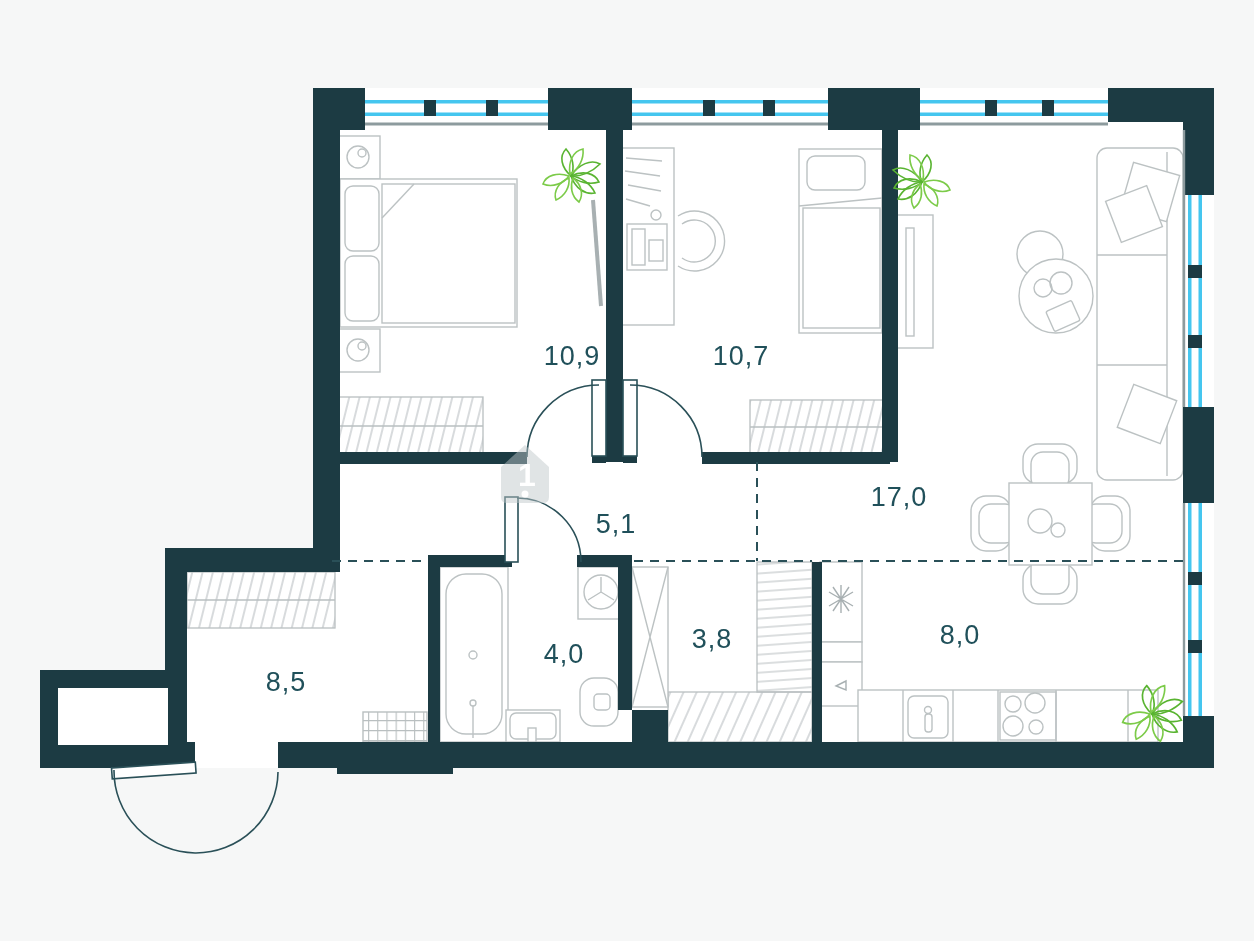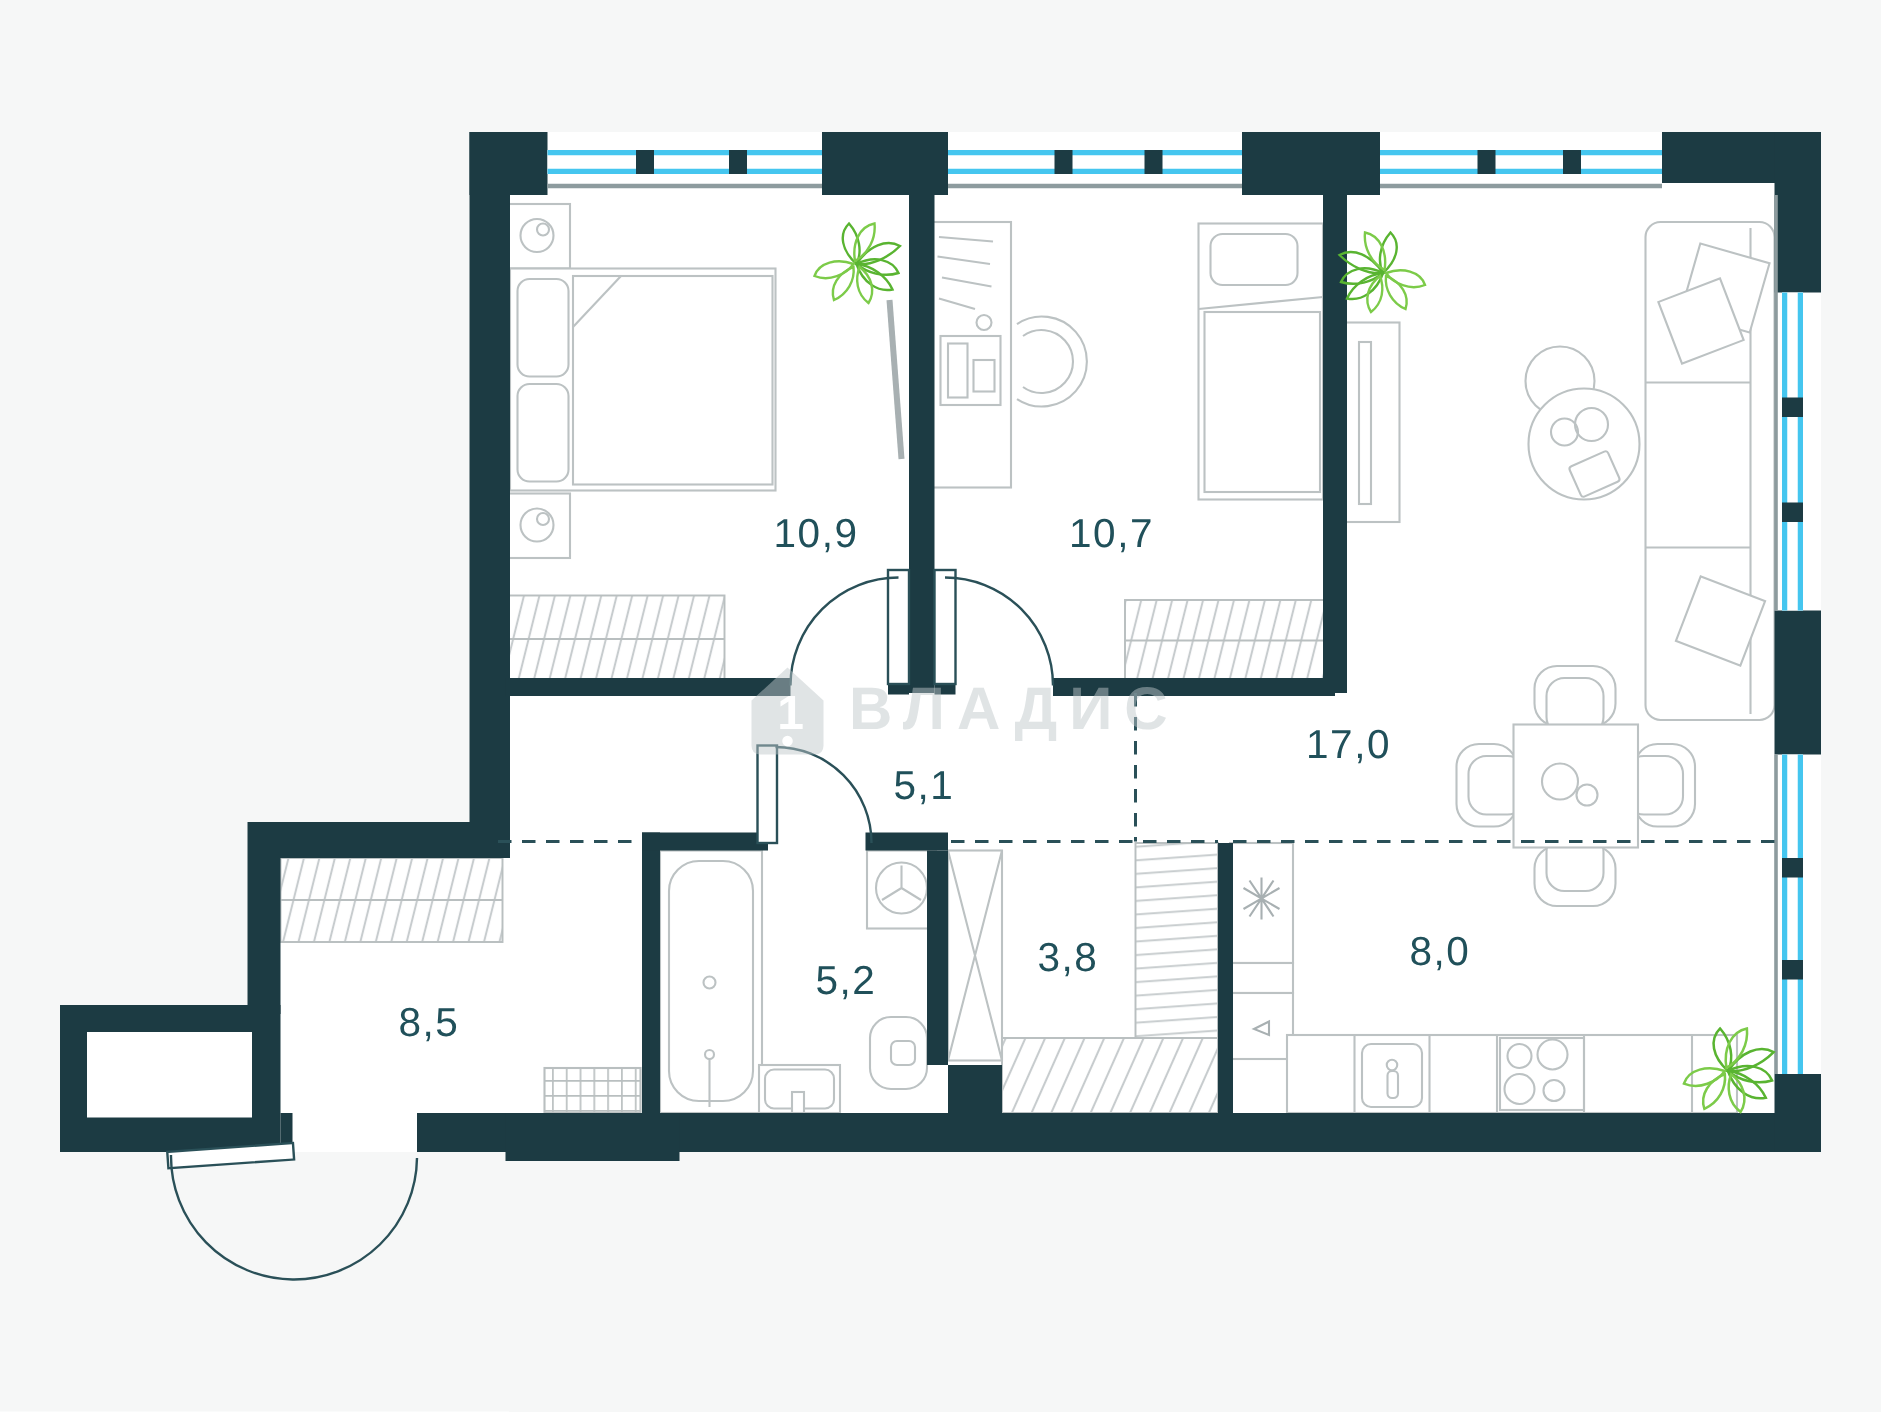--- a/index.html
+++ b/index.html
@@ -344,31 +344,30 @@
     </g>
   </g>
 
   <g>
     <use href="#plant-shape" transform="translate(571,176)"></use>
     <use href="#plant-shape" transform="translate(922,182) scale(-1,1)"></use>
     <use href="#plant-shape" transform="translate(1152,714) scale(1.05)"></use>
   </g>
 </svg>
 
-  <div class="room-label" style="left:544px;top:356px">10,9</div>
+  <div class="room-label" style="left:572px;top:356px">10,9</div>
   <div class="room-label" style="left:741px;top:356px">10,7</div>
   <div class="room-label" style="left:899px;top:497px">17,0</div>
   <div class="room-label" style="left:616px;top:524px">5,1</div>
-  <div class="room-label" style="left:564px;top:654px">5,2</div>
+  <div class="room-label" style="left:564px;top:654px">4,0</div>
   <div class="room-label" style="left:712px;top:639px">3,8</div>
   <div class="room-label" style="left:960px;top:635px">8,0</div>
   <div class="room-label" style="left:286px;top:682px">8,5</div>
 
   <div id="watermark">
     <svg width="56" height="64" viewBox="0 0 56 64">
       <path d="M4,26 L28,4 L52,26 L52,56 Q52,62 46,62 L10,62 Q4,62 4,56 Z" fill="rgba(190,198,201,0.48)"></path>
       <text x="30" y="45" text-anchor="middle" font-size="32" font-weight="bold" font-family="Liberation Sans, sans-serif" fill="#ffffff">1</text>
       <circle cx="28" cy="53" r="3.5" fill="#ffffff"></circle>
     </svg>
-    <span class="brand">ВЛАДИС</span>
   </div>
 
 </div>
 
 </body></html>

